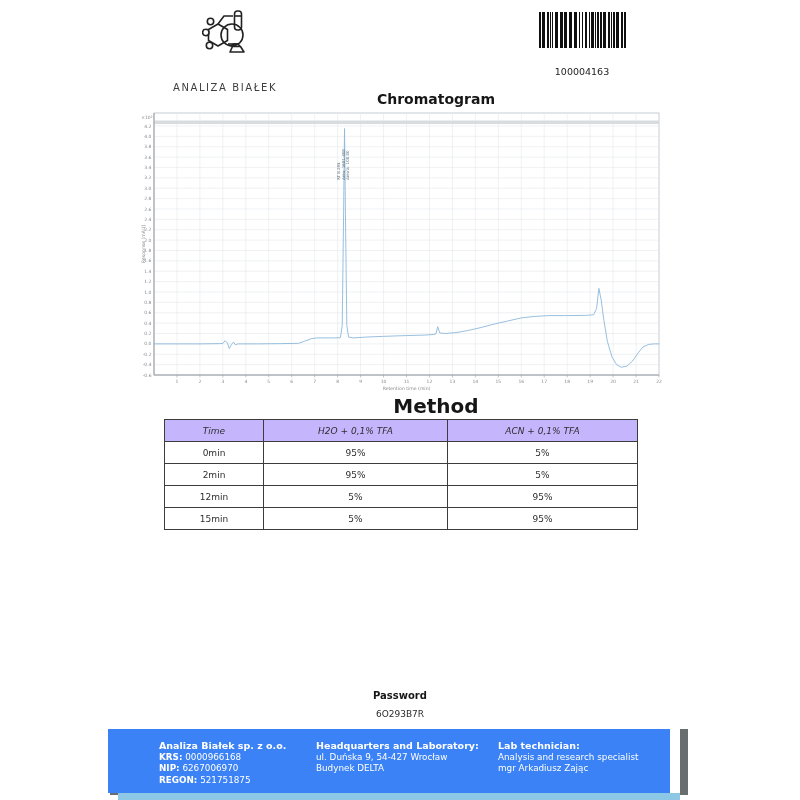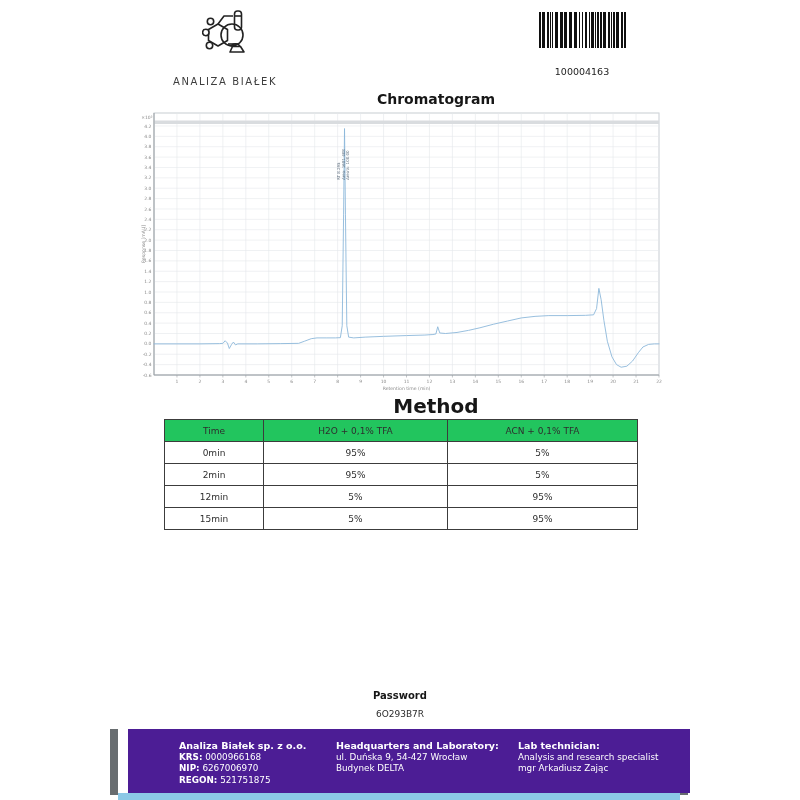--- a/index.html
+++ b/index.html
@@ -2,47 +2,47 @@
 <html><head>
 <meta charset="utf-8">
 <style>
   html,body{margin:0;padding:0;background:#ffffff;}
   .page{position:relative;width:800px;height:800px;background:#ffffff;
         font-family:"DejaVu Sans",sans-serif;overflow:hidden;}
   .abs{position:absolute;}
 
   
   .logo-block{left:160px;top:8px;width:130px;text-align:center;}
-  .logo-brand{font-size:10px;letter-spacing:1.6px;color:#3e3e3e;margin-top:12px;white-space:nowrap;text-align:center;}
+  .logo-brand{font-size:10px;letter-spacing:1.6px;color:#3e3e3e;margin-top:18px;white-space:nowrap;text-align:center;}
   .barcode-block{left:532px;top:12px;width:100px;text-align:center;}
   .barcode-bars{display:flex;align-items:stretch;justify-content:center;height:36px;}
   .barcode-bars span{background:#101010;display:block;height:100%;}
   .barcode-value{font-size:9.5px;color:#222;margin-top:18px;}
 
   
   .section-title{left:0;width:800px;text-align:center;font-weight:bold;color:#161616;padding-left:36px;}
   .chart-title{top:91px;font-size:14px;}
   .method-title{top:394px;font-size:20px;}
 
   
   .method-table-wrap{left:164px;top:419px;}
   table.method{border-collapse:collapse;table-layout:fixed;width:473px;}
   table.method th,table.method td{border:1px solid #3c3c3c;font-size:9px;color:#2e2e2e;
         text-align:center;height:21px;padding:0;font-weight:normal;}
-  table.method thead th{background:#22c55e;}
+  table.method thead th{background:#c4b5fd;font-style:italic;}
   col.c-time{width:99px;} col.c-h2o{width:184px;} col.c-acn{width:190px;}
 
   
   .password-block{left:0;top:690px;width:800px;text-align:center;}
   .password-label{font-size:10px;font-weight:bold;color:#161616;}
   .password-value{font-size:9px;color:#2b2b2b;margin-top:8px;}
 
   
   .footer-shadow{background:#686d70;top:729px;width:8px;height:66px;}
-  .footer-main{left:128px;top:729px;width:562px;height:64px;background:#4c1d95;color:#ffffff;}
+  .footer-main{left:108px;top:729px;width:562px;height:64px;background:#3b82f6;color:#ffffff;}
   .footer-strip{left:118px;top:793px;width:562px;height:7px;background:#8CC8E6;}
   .footer-col{position:absolute;top:11px;line-height:11.5px;font-size:8.8px;}
   .footer-col .f-title{font-size:9.5px;font-weight:bold;}
   .f-line b{font-weight:bold;}
   .fc1{left:51px;width:160px;} .fc2{left:208px;width:175px;} .fc3{left:390px;width:165px;}
 </style>
 </head>
 <body>
 
 <div class="page">

